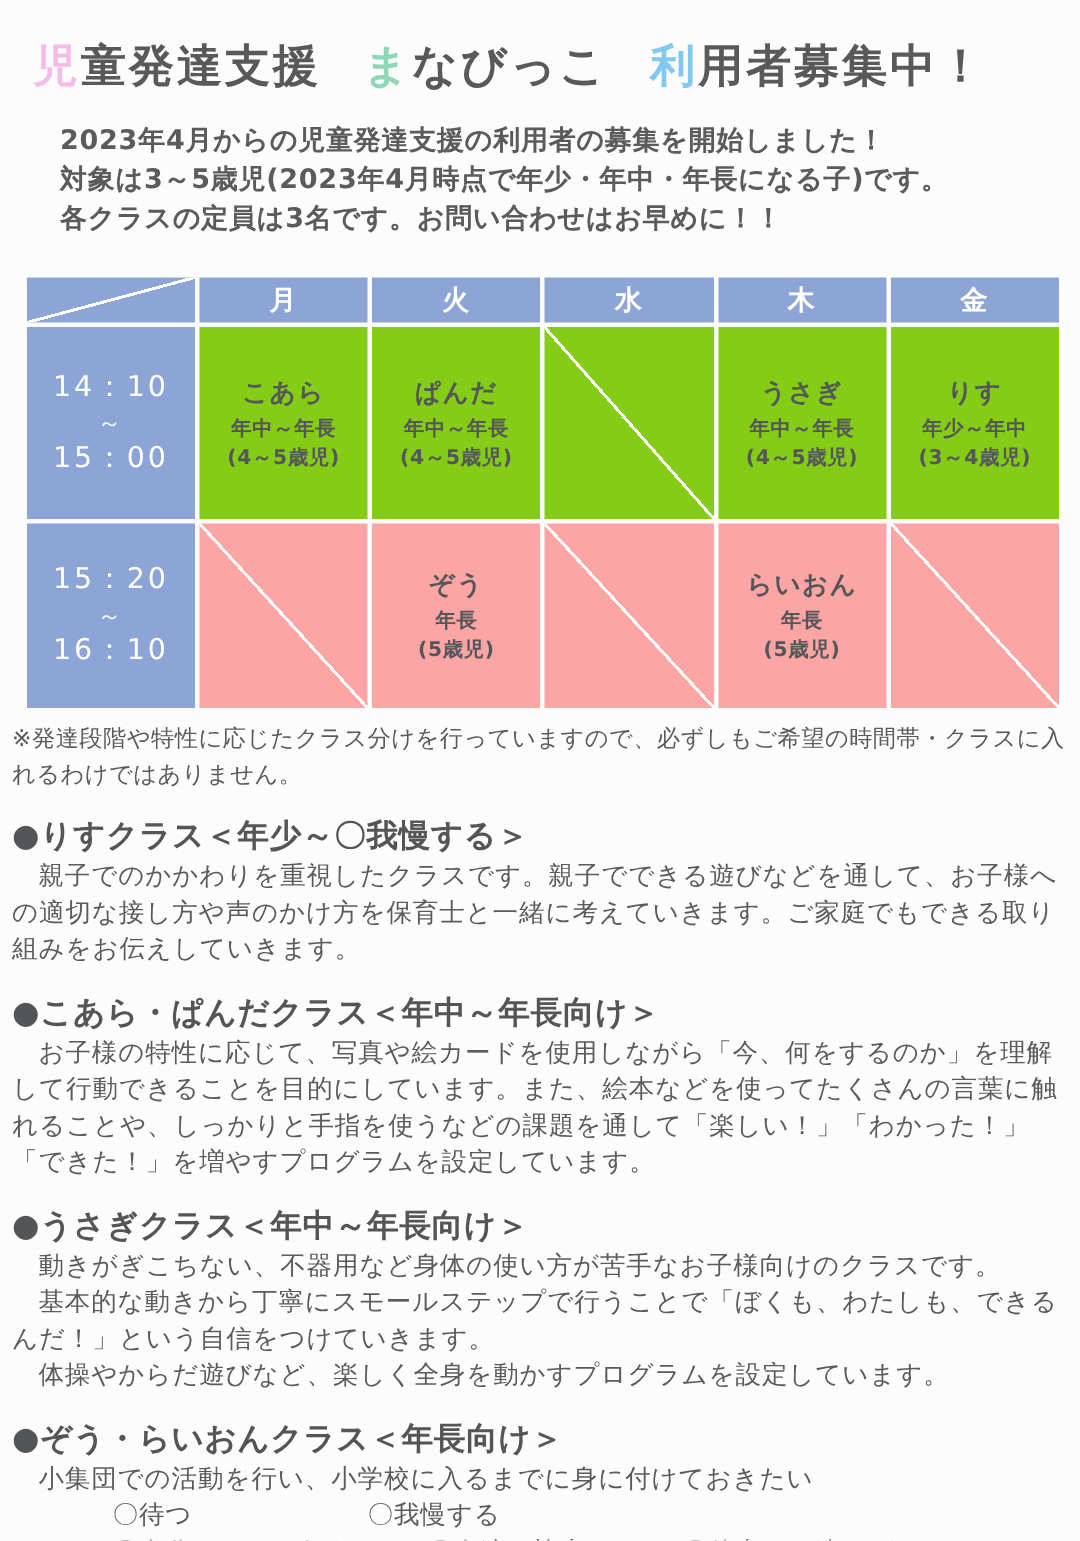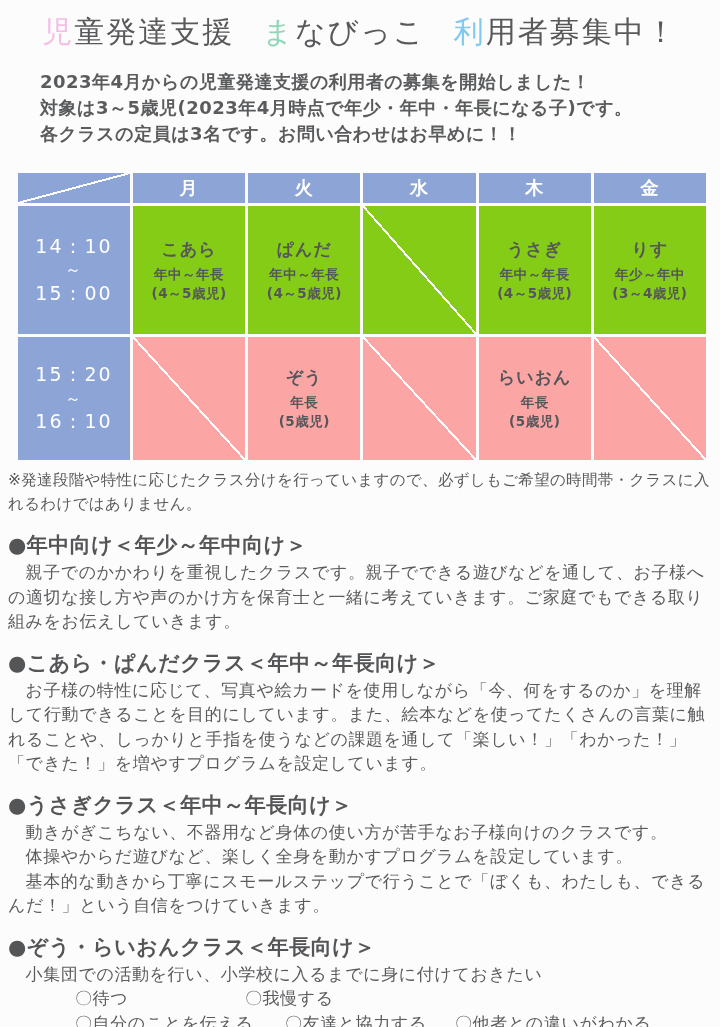--- a/index.html
+++ b/index.html
@@ -8,26 +8,25 @@
     width: 720px; height: 1027px;
     background: #fcfcfd;
     font-family: "DejaVu Sans", sans-serif;
     color: #565759;
     overflow: hidden;
   }
   .page { width: 720px; height: 1027px; padding: 8px 8px 0 8px; }
 
   
   .title {
-    text-align: center;
     font-size: 30px;
-    font-weight: 400;
+    font-weight: 700;
     letter-spacing: 2px;
     color: #58595b;
-    margin-top: 4px;
+    margin-top: 16px;
     white-space: nowrap;
   }
   .title .w { margin: 0 14px; }
   .acc-pink  { color: #f4bce6; }
   .acc-green { color: #8ed8b7; }
   .acc-blue  { color: #82c9f0; }
 
   
   .intro { margin: 16px 0 0 32px; font-weight: bold; }
   .intro p {
@@ -173,34 +172,34 @@
       <div class="cname">らいおん</div>
       <div class="cline">年長</div>
       <div class="cline">(5歳児)</div>
     </div>
     <div class="cell r2 diag-up"></div>
   </div>
 
   <p class="note">※発達段階や特性に応じたクラス分けを行っていますので、必ずしもご希望の時間帯・クラスに入れるわけではありません。</p>
 
   <section>
-    <h2>●年中向け＜年少～年中向け＞</h2>
+    <h2>●りすクラス＜年少～〇我慢する＞</h2>
     <p class="body">　親子でのかかわりを重視したクラスです。親子でできる遊びなどを通して、お子様への適切な接し方や声のかけ方を保育士と一緒に考えていきます。ご家庭でもできる取り組みをお伝えしていきます。</p>
   </section>
 
   <section>
     <h2>●こあら・ぱんだクラス＜年中～年長向け＞</h2>
     <p class="body">　お子様の特性に応じて、写真や絵カードを使用しながら「今、何をするのか」を理解して行動できることを目的にしています。また、絵本などを使ってたくさんの言葉に触れることや、しっかりと手指を使うなどの課題を通して「楽しい！」「わかった！」「できた！」を増やすプログラムを設定しています。</p>
   </section>
 
   <section>
     <h2>●うさぎクラス＜年中～年長向け＞</h2>
     <p class="line">　動きがぎこちない、不器用など身体の使い方が苦手なお子様向けのクラスです。</p>
+    <p class="line">　基本的な動きから丁寧にスモールステップで行うことで「ぼくも、わたしも、できるんだ！」という自信をつけていきます。</p>
     <p class="line">　体操やからだ遊びなど、楽しく全身を動かすプログラムを設定しています。</p>
-    <p class="line">　基本的な動きから丁寧にスモールステップで行うことで「ぼくも、わたしも、できるんだ！」という自信をつけていきます。</p>
   </section>
 
   <section>
     <h2>●ぞう・らいおんクラス＜年長向け＞</h2>
     <p class="line">　小集団での活動を行い、小学校に入るまでに身に付けておきたい</p>
     <div class="goals-row">
       <span class="g2">〇待つ</span>
       <span class="g3">〇我慢する</span>
     </div>
     <div class="goals-row">

